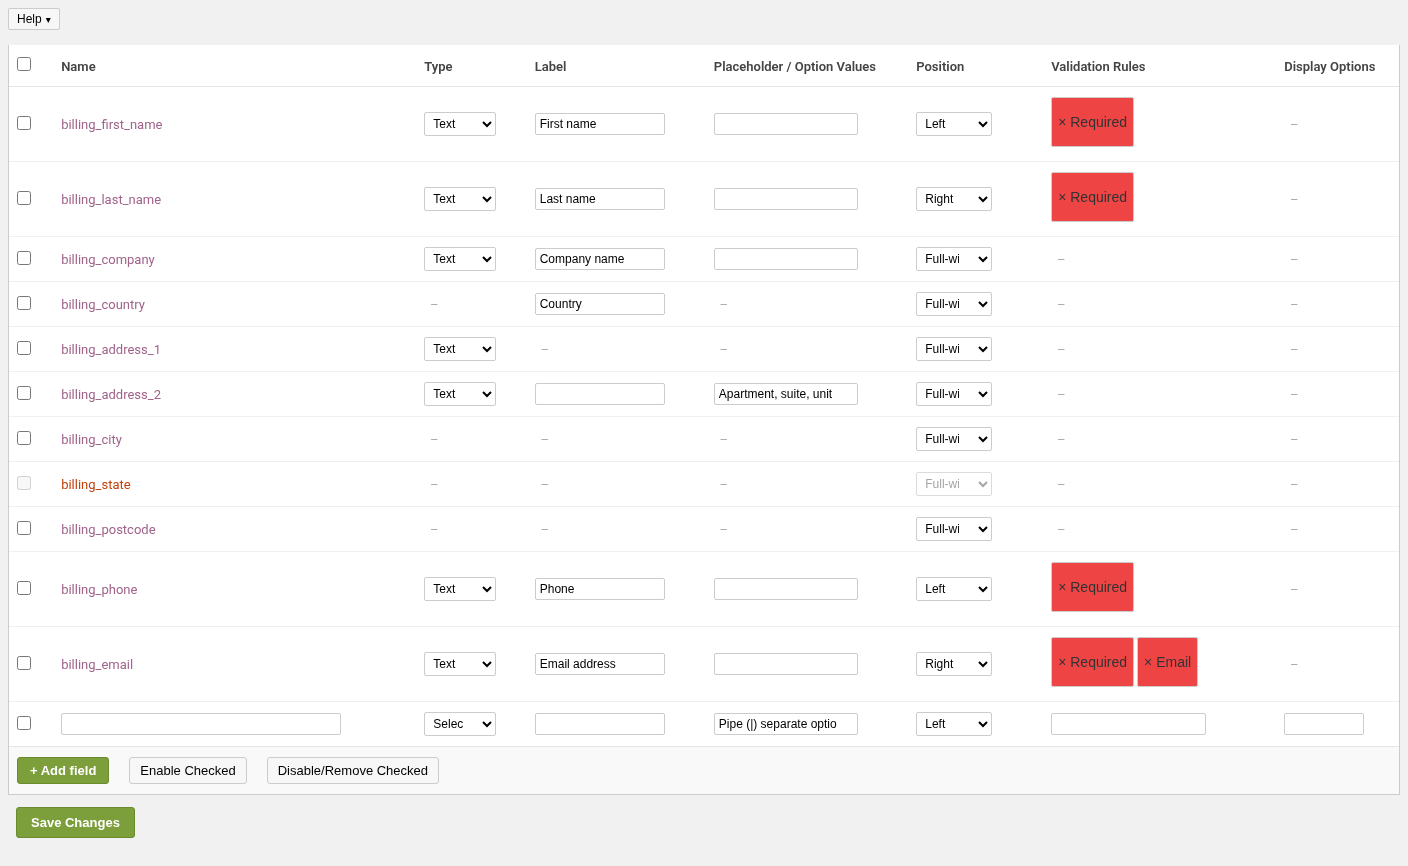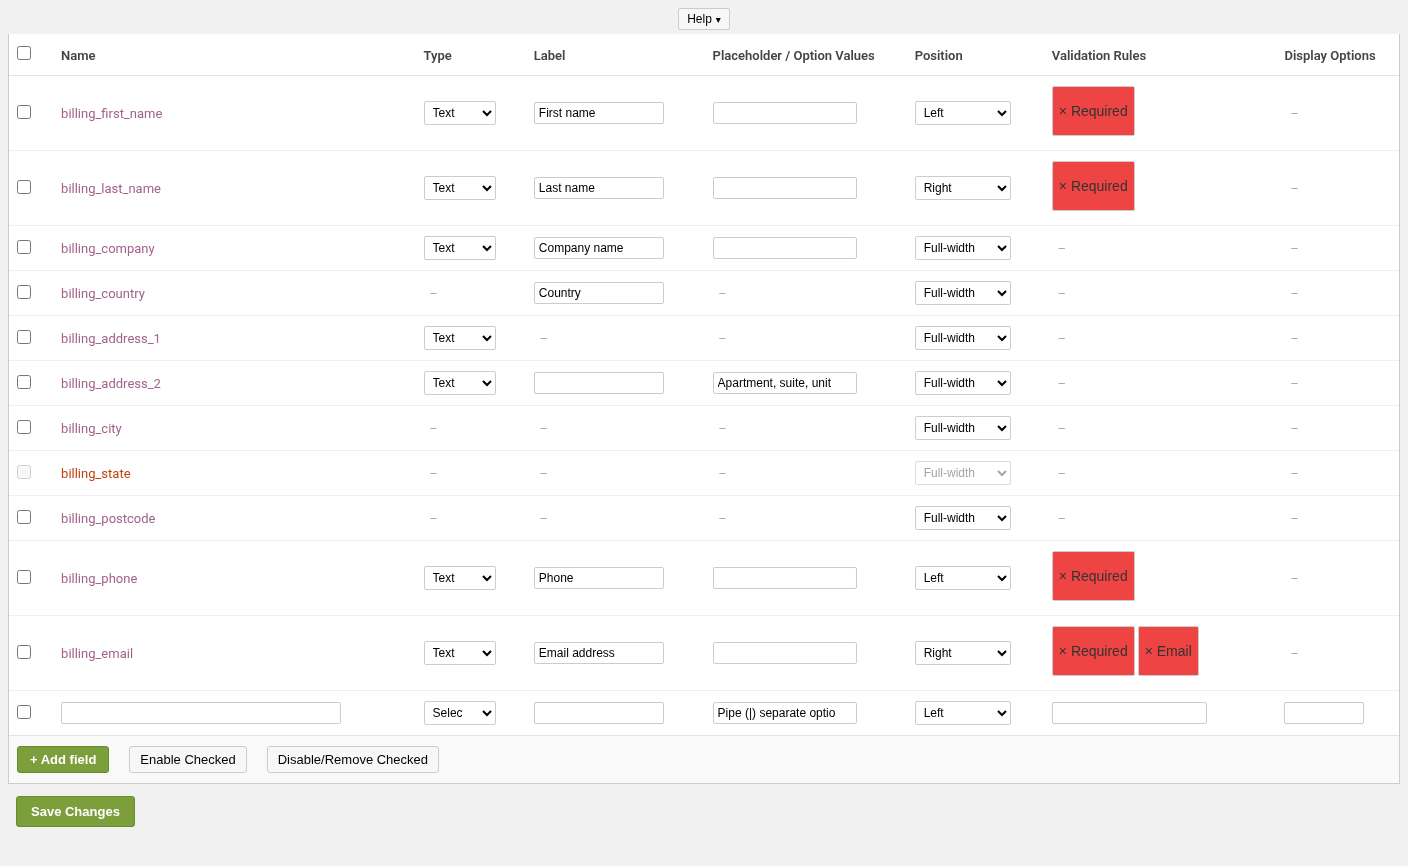--- a/index.html
+++ b/index.html
@@ -1,21 +1,21 @@
 <!DOCTYPE html>
 <html><head>
   <meta charset="utf-8">
   <style>
     * { box-sizing: border-box; margin: 0; padding: 0; }
     body { font-family: -apple-system, BlinkMacSystemFont, "Segoe UI", Roboto, Arial, sans-serif; font-size: 13px; background: #f1f1f1; color: #333; }
     
     .page-wrapper { background: #f1f1f1; min-height: 866px; padding: 8px; }
     
     
-    .help-btn-wrapper { display: flex; justify-content: center; margin-bottom: 4px; }
+    .help-btn-wrapper { display: flex; justify-content: flex-start; margin-bottom: 15px; }
     .help-btn { background: #f7f7f7; border: 1px solid #ccc; padding: 3px 8px; font-size: 12px; cursor: pointer; border-radius: 2px; display: flex; align-items: center; gap: 4px; }
     .chevron-down { font-size: 10px; }
 
     
     .tabs-wrapper { display: flex; border-bottom: 1px solid #ccc; margin-bottom: 0; }
     .tab { padding: 7px 14px; border: 1px solid #ccc; border-bottom: none; background: #e5e5e5; cursor: pointer; font-size: 13px; margin-right: 2px; border-radius: 3px 3px 0 0; }
     .tab.active { background: #fff; border-bottom: 1px solid #fff; margin-bottom: -1px; z-index: 1; font-weight: 600; }
 
     
     .content-area { background: #fff; border: 1px solid #ccc; border-top: none; padding: 0; }
@@ -30,21 +30,21 @@
     tbody tr:last-child { border-bottom: none; }
     tbody td { padding: 10px 8px; vertical-align: middle; }
     
     .field-name { color: #a0638a; font-size: 13px; }
     .field-name.disabled { color: #c2410c; }
     
     
     select, input[type="text"] { font-size: 12px; padding: 3px 4px; border: 1px solid #ccc; border-radius: 2px; background: #fff; }
     select { padding-right: 16px; appearance: auto; }
     .type-select { width: 72px; }
-    .position-select { width: 96px; }
+    .position-select { width: 76px; }
     .label-input { width: 130px; }
     .placeholder-input { width: 144px; }
     .validation-input { width: 155px; }
     .display-input { width: 80px; }
     .new-name-input { width: 280px; }
 
     
     .dash { color: #aaa; text-align: center; display: inline-block; width: 20px; }
     
     

